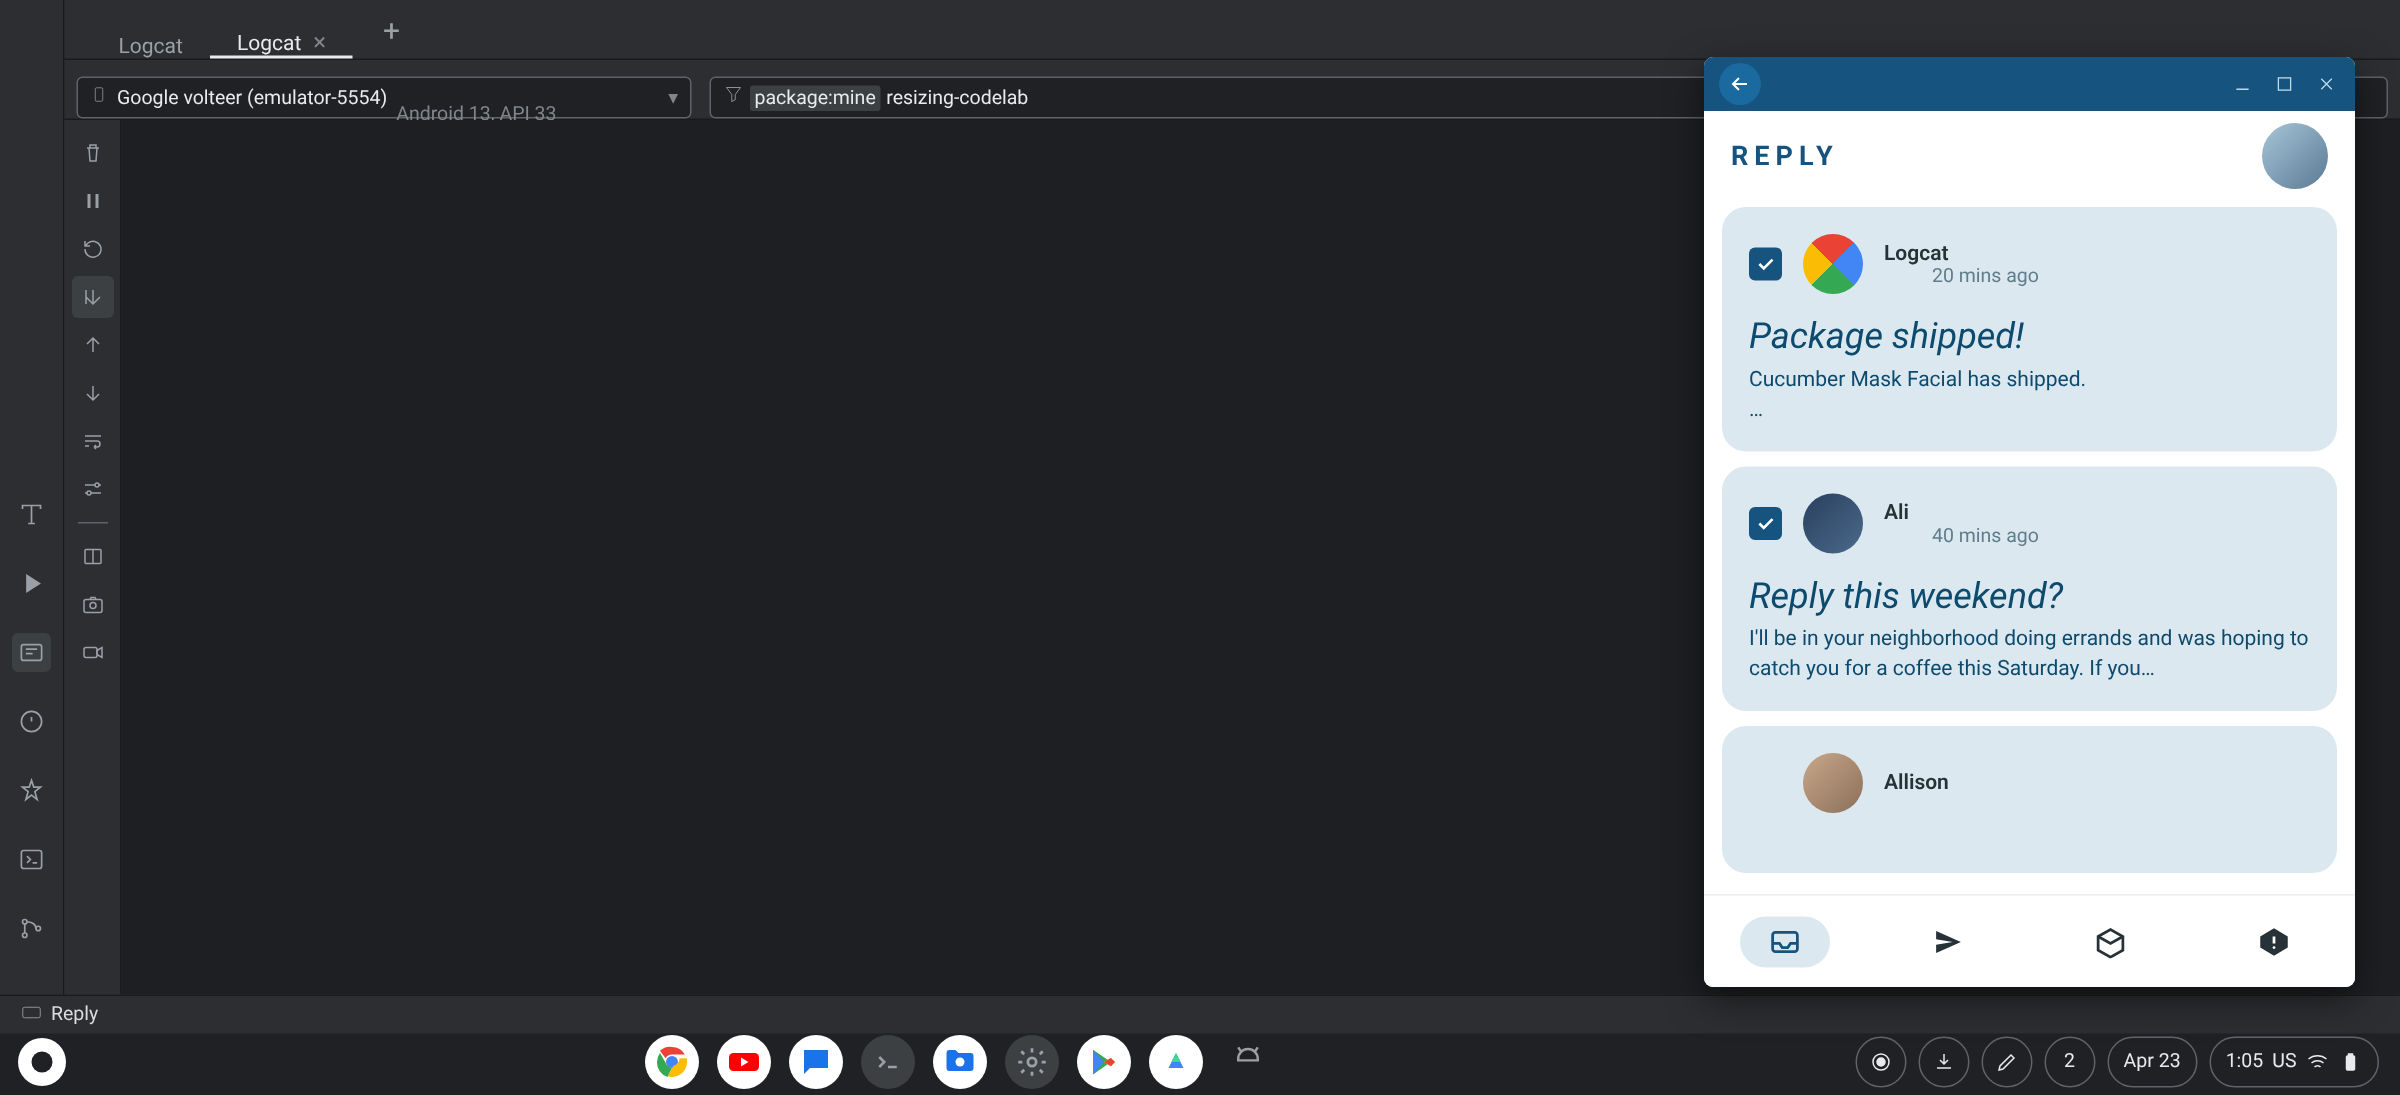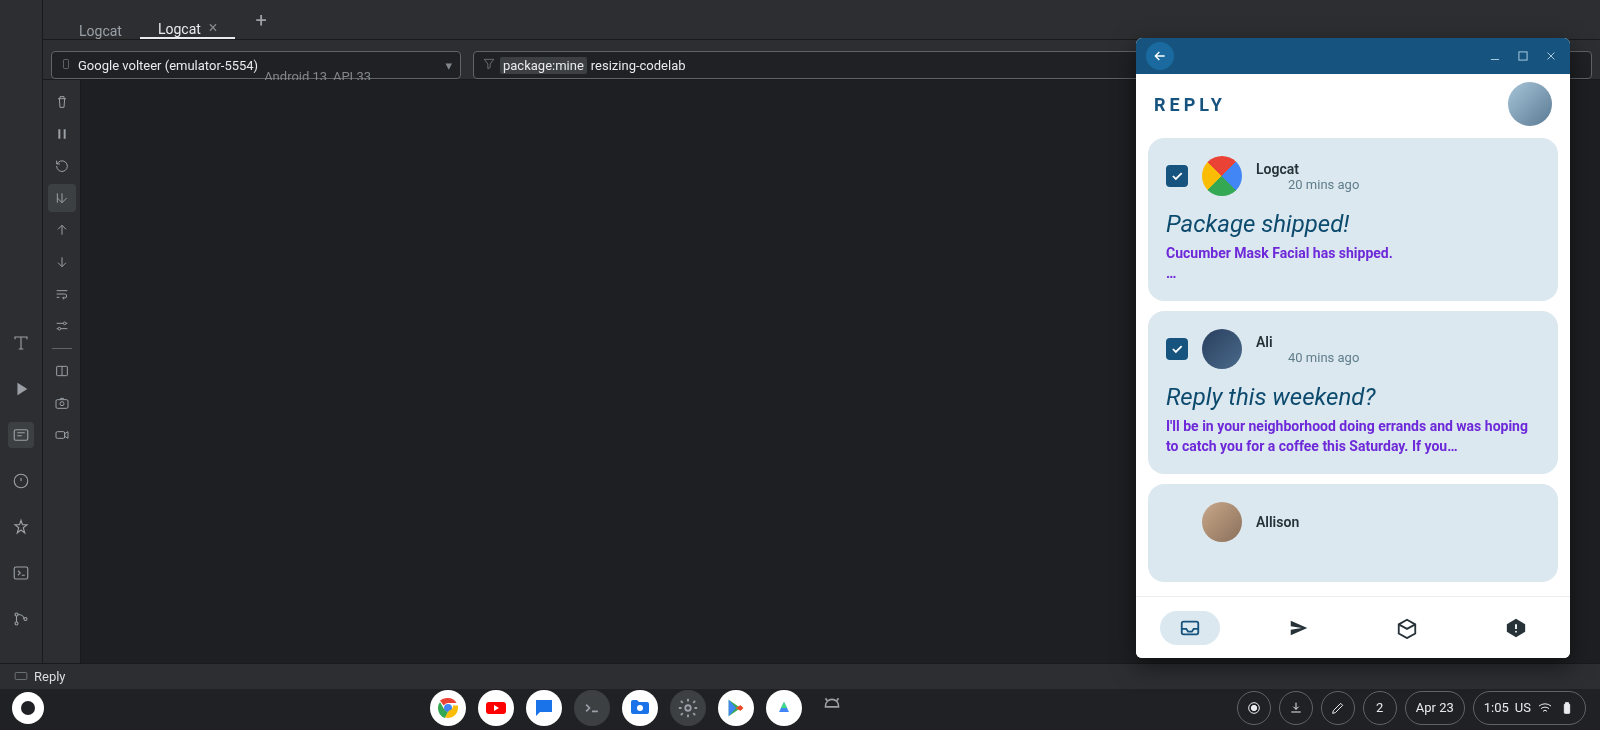--- a/index.html
+++ b/index.html
@@ -62,21 +62,21 @@
 .checkbox { width: 22px; height: 22px; background: #16537e; border-radius: 4px; display: flex; align-items: center; justify-content: center; }
 .checkbox svg { width: 14px; height: 14px; stroke: #fff; fill: none; stroke-width: 3; }
 .sender-avatar { width: 40px; height: 40px; border-radius: 50%; }
 .sender-avatar.google { background: conic-gradient(from 45deg, #4285F4 0deg 90deg, #34A853 90deg 180deg, #FBBC05 180deg 270deg, #EA4335 270deg 360deg); }
 .sender-avatar.ali { background: linear-gradient(135deg, #2a3f5f, #4a6a8a); }
 .sender-avatar.allison { background: linear-gradient(135deg, #c9a88a, #8a6f5a); }
 .sender-info { display: flex; flex-direction: column; }
 .sender-name { font-size: 14px; font-weight: 600; color: #263238; }
 .sender-time { font-size: 13px; color: #607d8b; margin-left: 32px; }
 .email-subject { font-size: 24px; color: #0c4a6e; margin-bottom: 6px; font-style: italic; }
-.email-preview { font-size: 14px; color: #6d28d9; line-height: 1.4; font-weight: bold; }
+.email-preview { font-size: 14px; color: #0c4a6e; line-height: 1.4; }
 
 .bottom-nav { height: 62px; background: #fff; display: flex; align-items: center; justify-content: space-around; border-top: 1px solid #eee; }
 .nav-item { width: 60px; height: 34px; display: flex; align-items: center; justify-content: center; border-radius: 17px; }
 .nav-item.active { background: #dce8ef; }
 .nav-item svg { width: 22px; height: 22px; }
 
 
 .taskbar { position: absolute; bottom: 0; left: 0; right: 0; height: 45px; display: flex; align-items: center; }
 .start-btn { width: 32px; height: 32px; margin-left: 12px; border-radius: 50%; background: #fff; display: flex; align-items: center; justify-content: center; cursor: pointer; }
 .start-btn .inner { width: 14px; height: 14px; border-radius: 50%; background: #202124; }

